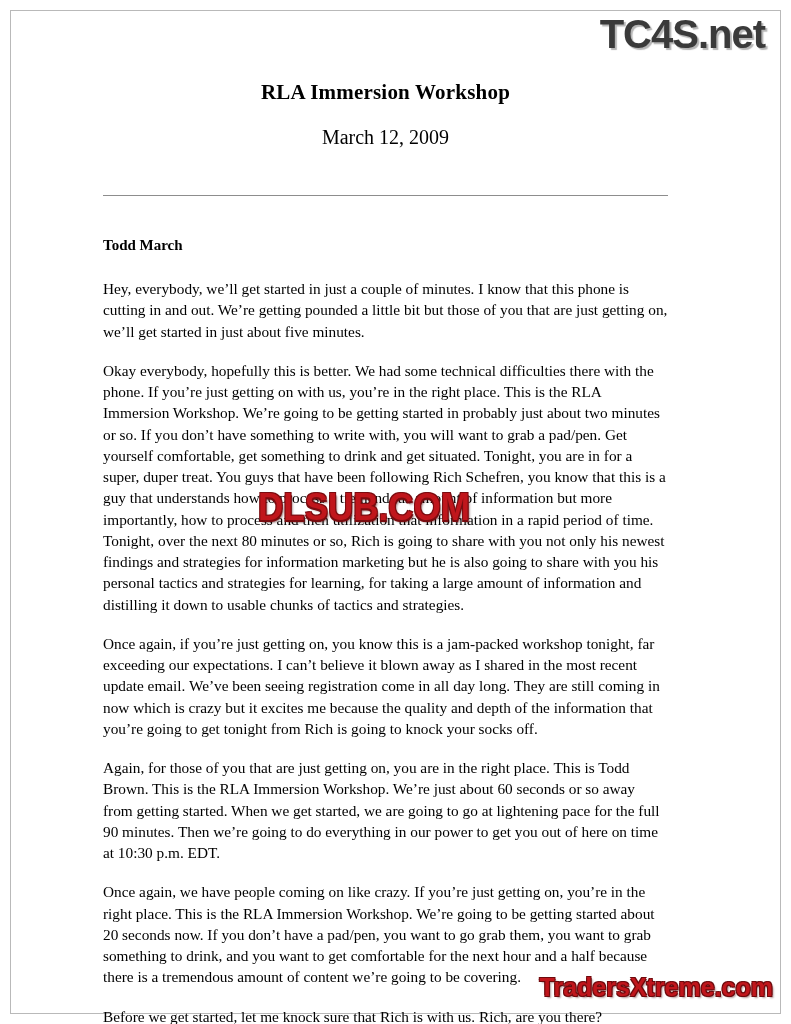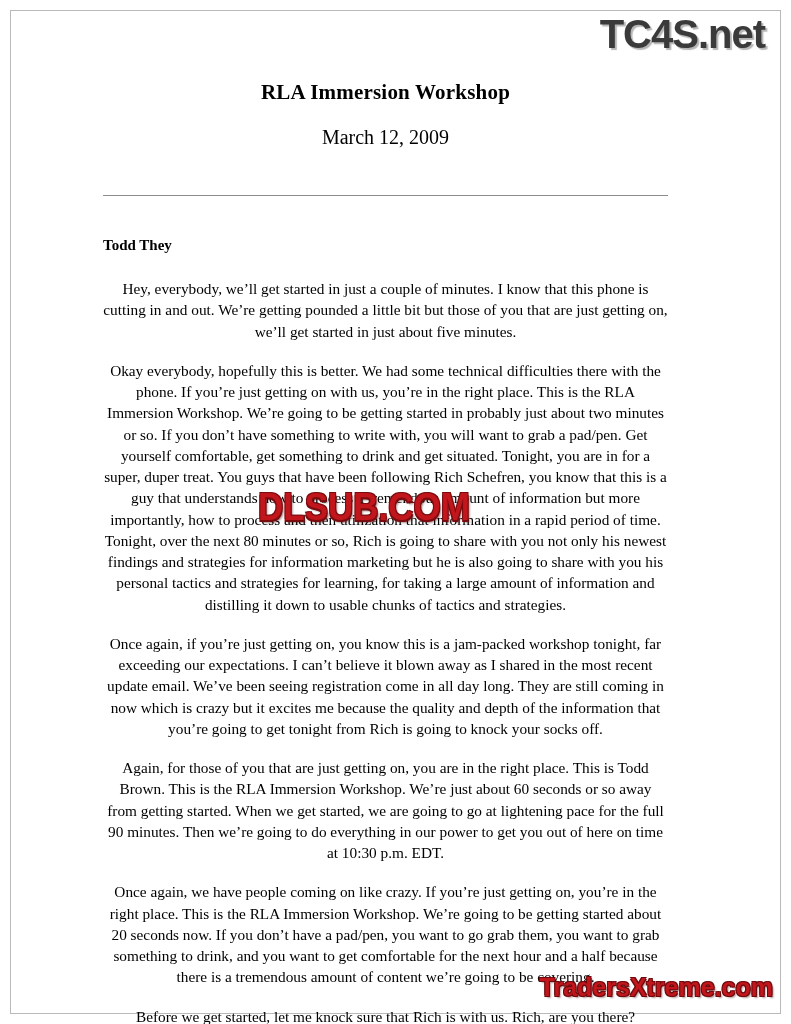--- a/index.html
+++ b/index.html
@@ -69,21 +69,21 @@
   }
   .speaker {
     font-size: 15px;
     font-weight: bold;
     margin-top: 41px;
     margin-bottom: 0;
   }
   p.para {
     font-size: 15.3px;
     line-height: 1.39;
-    text-align: center;
+    text-align: left;
     margin: 18px 0 0 0;
   }
   p.para.first {
     margin-top: 24px;
   }
 
   
   .stamp {
     position: absolute;
     left: 258px;
@@ -128,21 +128,21 @@
 
   <div class="top-watermark">TC4S.net</div>
 
   <div class="doc">
     <h1 class="doc-title">RLA Immersion Workshop</h1>
 
     <div class="doc-date">March 12, 2009</div>
 
     <hr class="rule">
 
-    <div class="speaker">Todd They</div>
+    <div class="speaker">Todd March</div>
 
     <p class="para first">Hey, everybody, we’ll get started in just a couple of minutes. I know that this phone is cutting in and out. We’re getting pounded a little bit but those of you that are just getting on, we’ll get started in just about five minutes.</p>
     <p class="para">Okay everybody, hopefully this is better. We had some technical difficulties there with the phone. If you’re just getting on with us, you’re in the right place. This is the RLA Immersion Workshop. We’re going to be getting started in probably just about two minutes or so. If you don’t have something to write with, you will want to grab a pad/pen. Get yourself comfortable, get something to drink and get situated. Tonight, you are in for a super, duper treat. You guys that have been following Rich Schefren, you know that this is a guy that understands how to process a tremendous amount of information but more importantly, how to process and then utilization that information in a rapid period of time. Tonight, over the next 80 minutes or so, Rich is going to share with you not only his newest findings and strategies for information marketing but he is also going to share with you his personal tactics and strategies for learning, for taking a large amount of information and distilling it down to usable chunks of tactics and strategies.</p>
     <p class="para">Once again, if you’re just getting on, you know this is a jam-packed workshop tonight, far exceeding our expectations. I can’t believe it blown away as I shared in the most recent update email. We’ve been seeing registration come in all day long. They are still coming in now which is crazy but it excites me because the quality and depth of the information that you’re going to get tonight from Rich is going to knock your socks off.</p>
     <p class="para">Again, for those of you that are just getting on, you are in the right place. This is Todd Brown. This is the RLA Immersion Workshop. We’re just about 60 seconds or so away from getting started. When we get started, we are going to go at lightening pace for the full 90 minutes. Then we’re going to do everything in our power to get you out of here on time at 10:30 p.m. EDT.</p>
     <p class="para">Once again, we have people coming on like crazy. If you’re just getting on, you’re in the right place. This is the RLA Immersion Workshop. We’re going to be getting started about 20 seconds now. If you don’t have a pad/pen, you want to go grab them, you want to grab something to drink, and you want to get comfortable for the next hour and a half because there is a tremendous amount of content we’re going to be covering.</p>
     <p class="para">Before we get started, let me knock sure that Rich is with us. Rich, are you there?</p>
   </div>
 
   <div class="stamp">DLSUB.COM</div>

